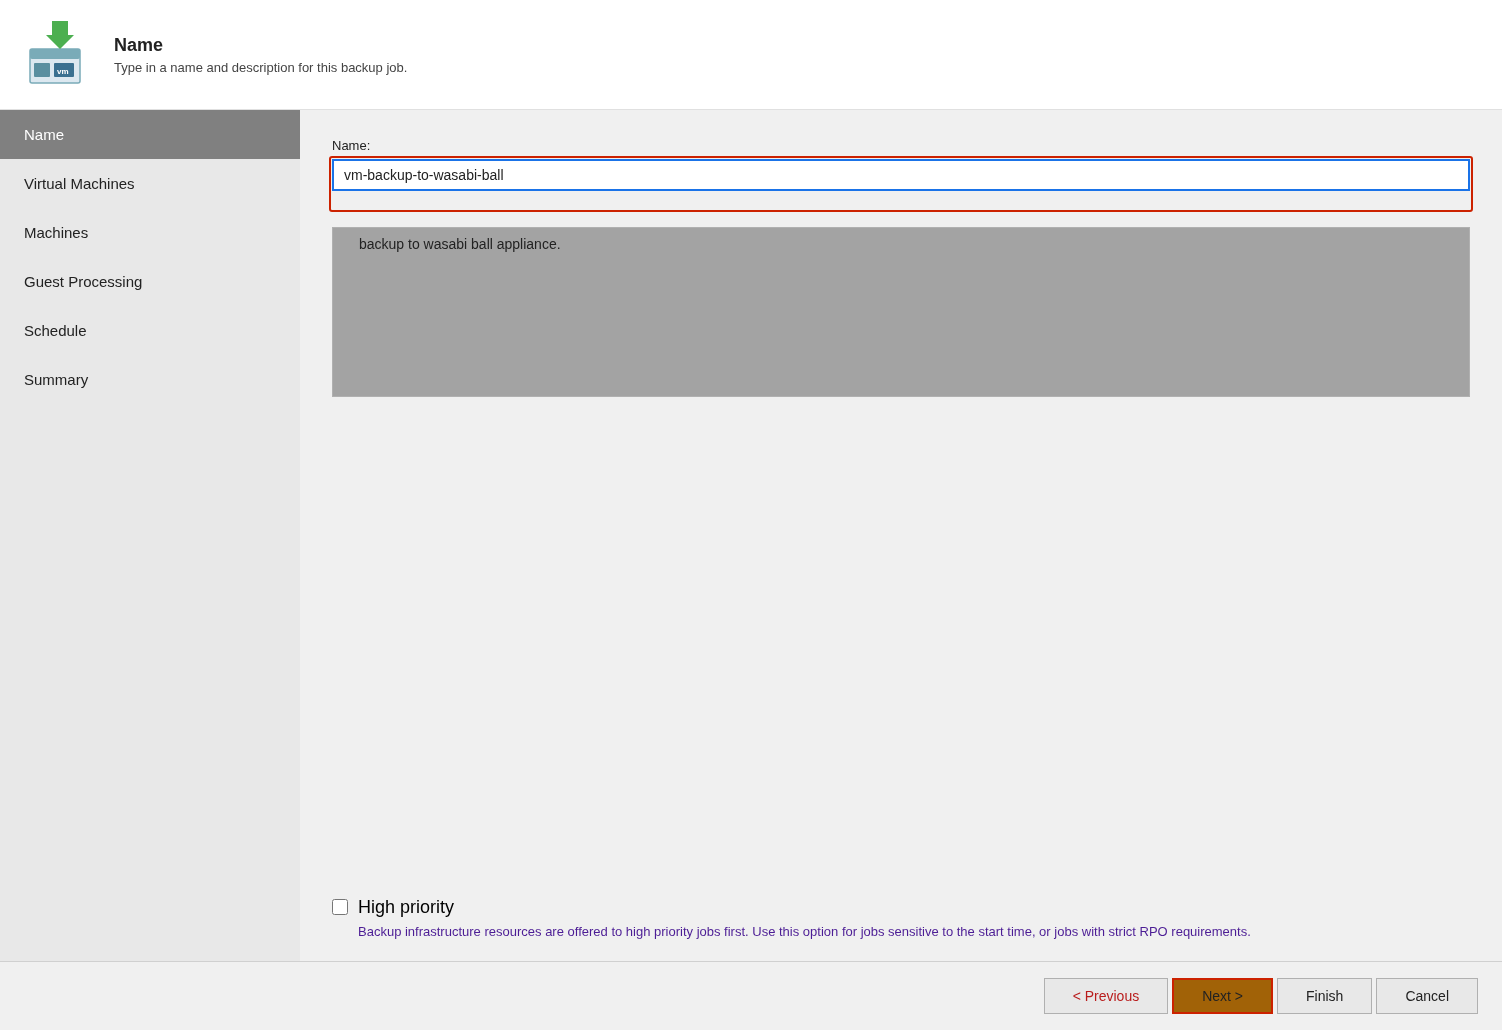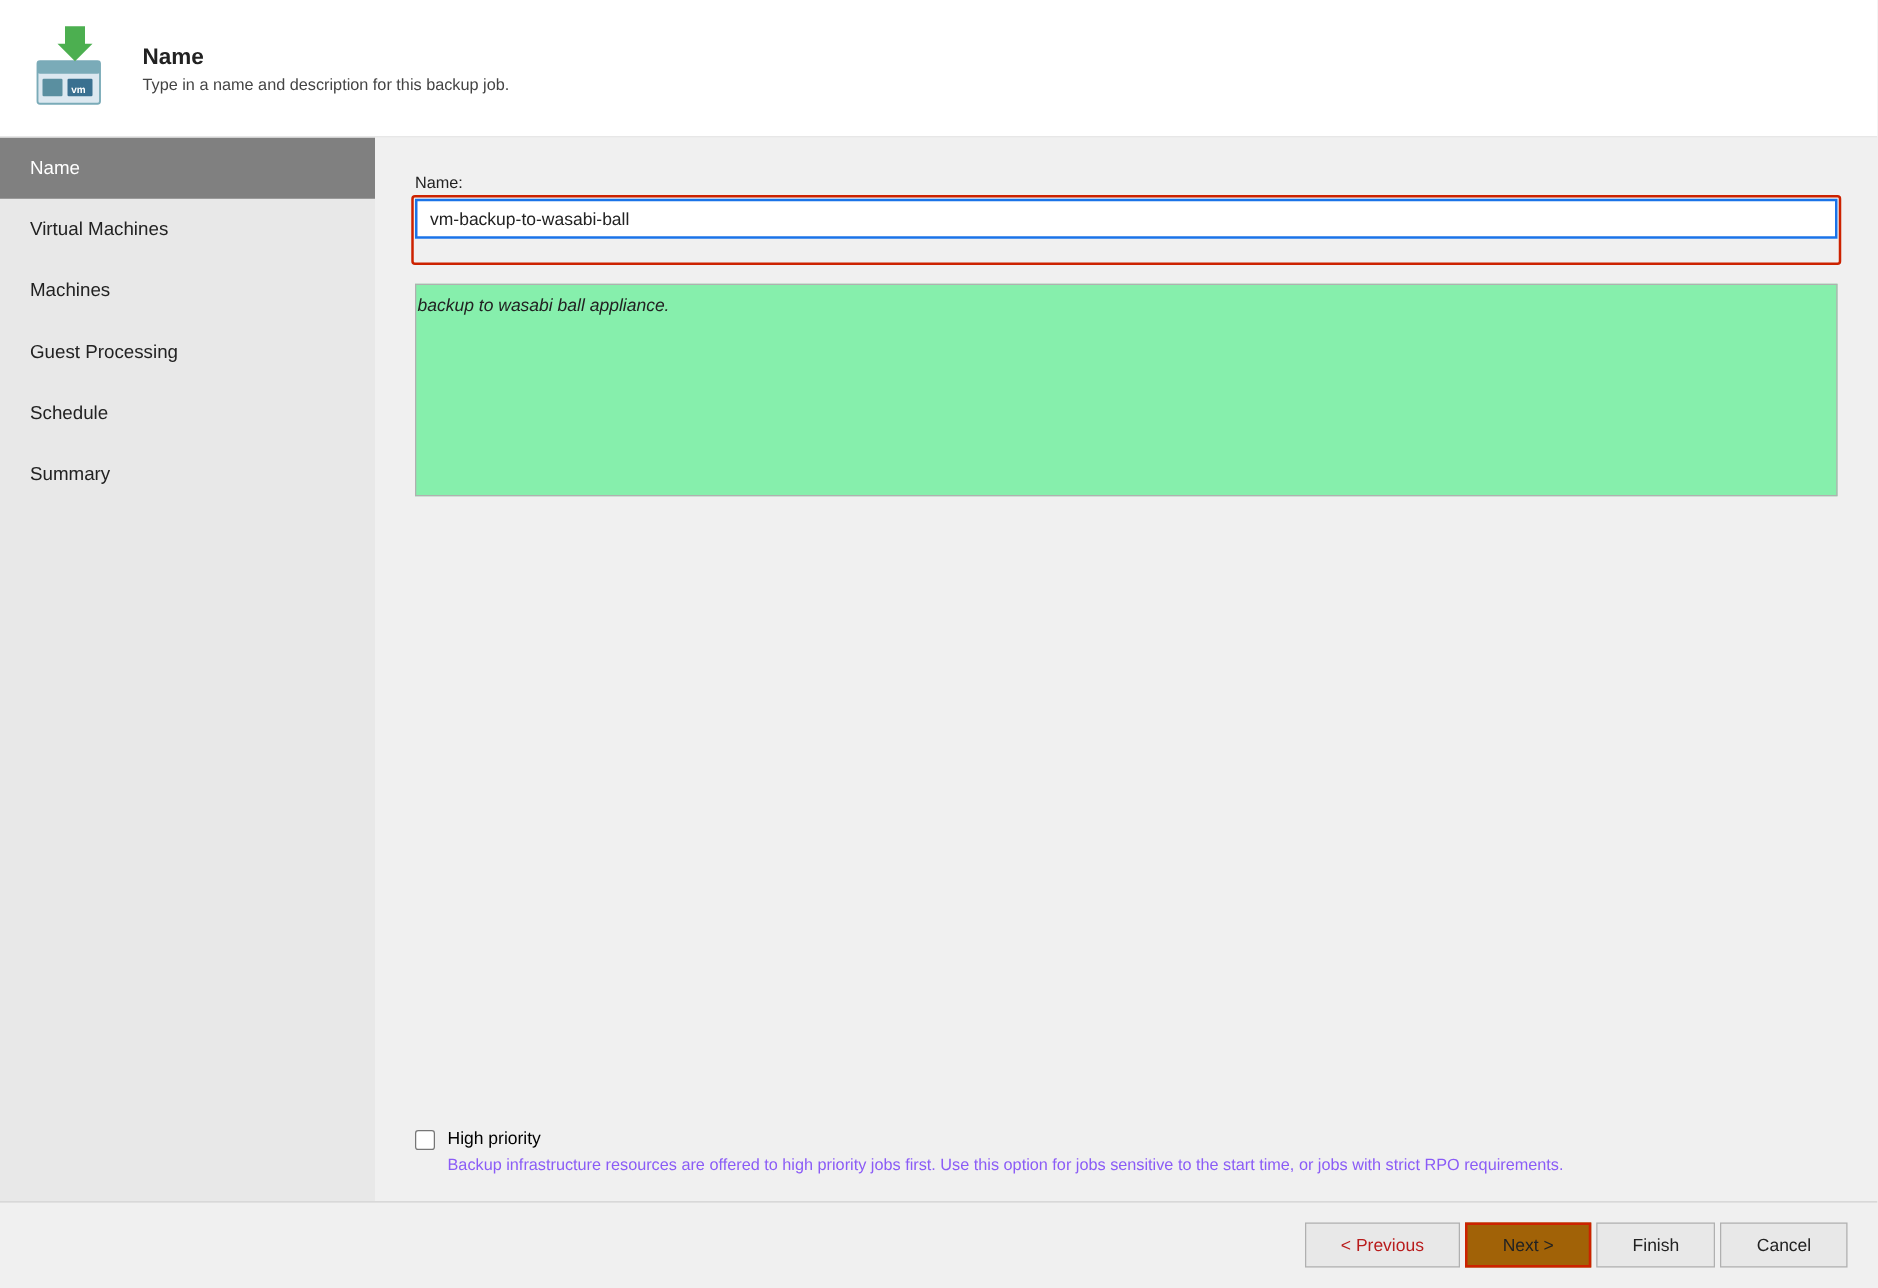--- a/index.html
+++ b/index.html
@@ -103,55 +103,54 @@
       right: -3px;
       bottom: -3px;
       border: 2px solid #cc2200;
       border-radius: 3px;
       pointer-events: none;
     }
 
     .desc-textarea {
       width: 100%;
       height: 170px;
-      padding: 8px 1px;
+      padding: 8px 26px;
       font-size: 14px;
       border: 1px solid #b0b0b0;
       outline: none;
-      background: #86efac;
+      background: #a3a3a3;
       color: #222;
       resize: none;
       font-family: inherit;
-      font-style: italic;
     }
 
     .checkbox-row {
       display: flex;
       align-items: flex-start;
       gap: 10px;
       margin-top: 28px;
     }
 
     .checkbox-row input[type=checkbox] {
       width: 16px;
       height: 16px;
       margin-top: 2px;
       flex-shrink: 0;
     }
 
     .checkbox-text strong {
       display: block;
-      font-size: 14px;
+      font-size: 18px;
       font-weight: 400;
       margin-bottom: 4px;
     }
 
     .checkbox-text p {
       font-size: 13px;
-      color: #8b5cf6;
+      color: #4c1d95;
       line-height: 1.5;
     }
 
     .spacer { flex: 1; }
 
     .footer {
       background: #f0f0f0;
       padding: 16px 24px;
       display: flex;
       justify-content: flex-end;

